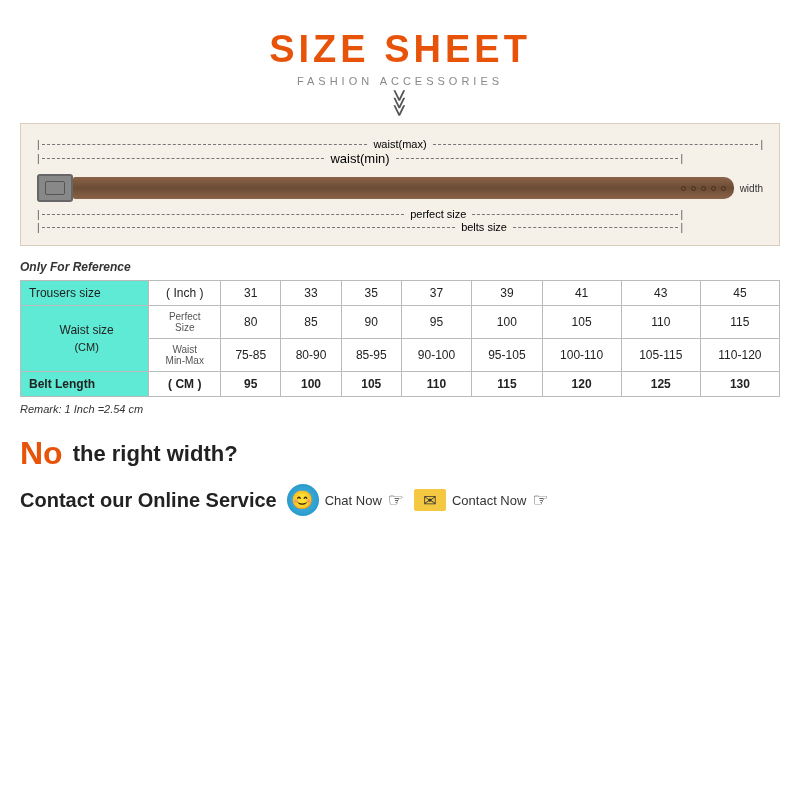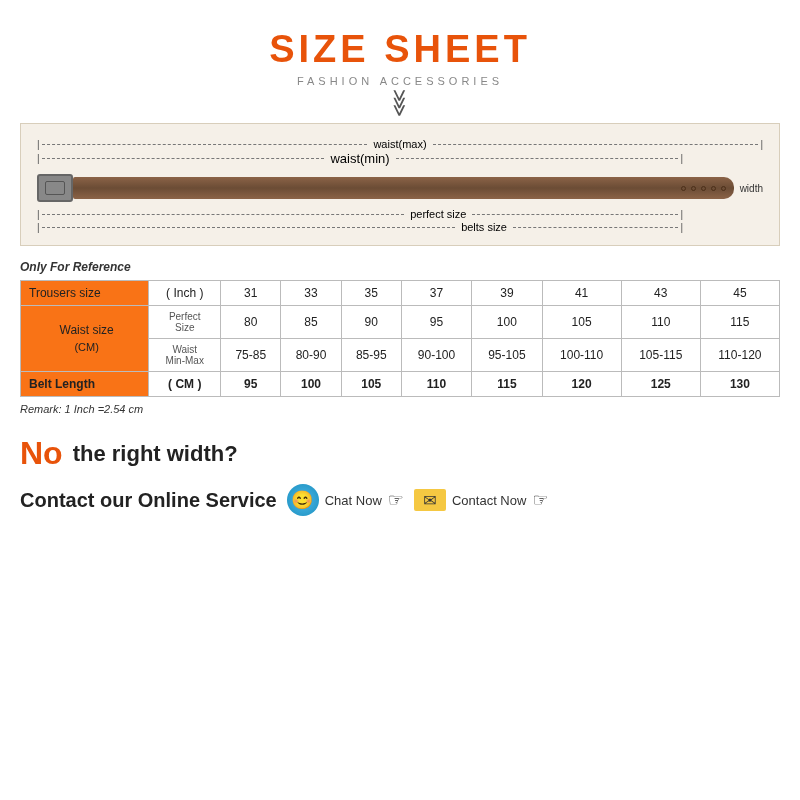--- a/index.html
+++ b/index.html
@@ -140,21 +140,21 @@
     .size-table td, .size-table th {
       border: 1px solid #bbb;
       text-align: center;
       padding: 5px 4px;
       color: #222;
     }
     .size-table .row-header {
       text-align: left;
       padding-left: 8px;
       font-weight: normal;
-      background: #f97316;
+      background: #5eead4;
       white-space: nowrap;
       margin-top: 40px;
     }
     .size-table .row-header-bold {
       font-weight: bold;
     }
     .size-table .sub-header {
       font-size: 10px;
       color: #555;
       white-space: nowrap;

